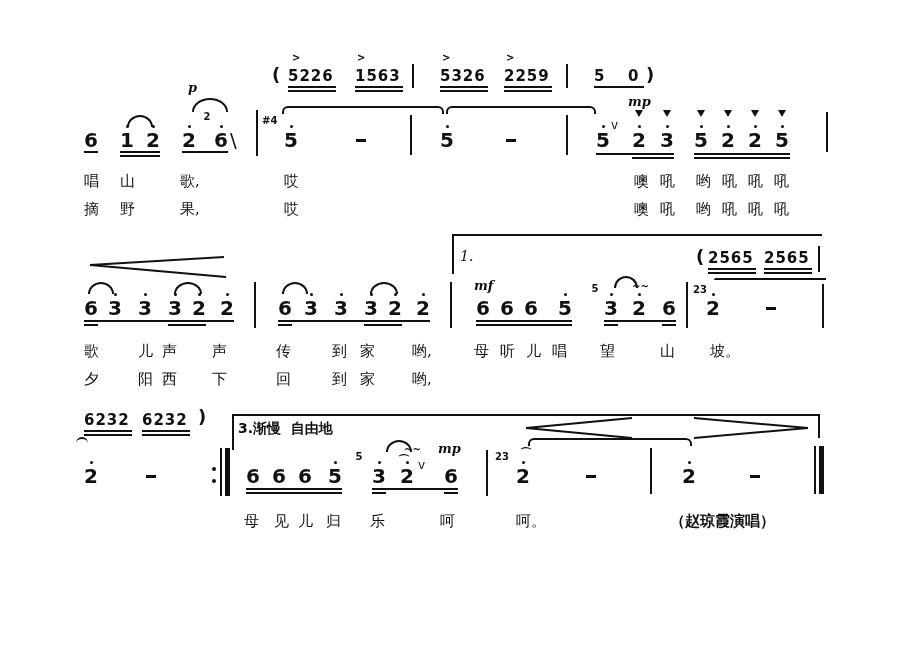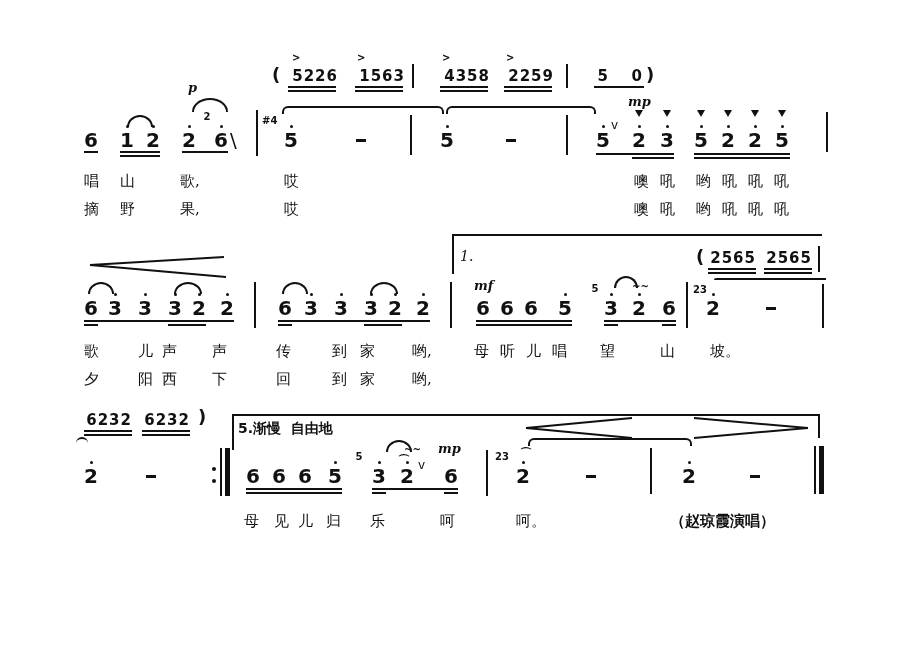--- a/index.html
+++ b/index.html
@@ -1,20 +1,20 @@
 <!DOCTYPE html>
 <html><head>
 <meta charset="utf-8">
 <style>
   html, body { margin: 0; padding: 0; background: #ffffff; }
   body { width: 902px; height: 655px; position: relative; overflow: hidden;
          font-family: "DejaVu Sans", sans-serif; color: #111; }
   .abs { position: absolute; }
   .note { position: absolute; font-family: "DejaVu Sans", sans-serif; font-weight: bold;
-          font-size: 20px; line-height: 20px; width: 14px; text-align: right; }
+          font-size: 20px; line-height: 20px; width: 14px; text-align: left; }
   .small { font-size: 15px; font-weight: bold; }
   .grace { position: absolute; font-size: 10px; font-weight: bold; line-height: 10px; text-align:center; }
   .lyric { position: absolute; font-family: "DejaVu Serif", serif; font-size: 15px; line-height: 18px; }
   .bar { position: absolute; width: 2px; background: #111; }
   .uline { position: absolute; height: 2px; background: #111; }
   .dot { position: absolute; width: 3px; height: 3px; border-radius: 50%; background: #111; }
   .dash { position: absolute; width: 10px; height: 3px; background: #111; }
   .dyn { position: absolute; font-family: "DejaVu Serif", serif; font-style: italic; font-weight: bold; font-size: 13px; }
   .slur { position: absolute; border: 2px solid #111; border-bottom: none; border-radius: 50% 50% 0 0 / 100% 100% 0 0; }
   .bracket { position: absolute; border-top: 2px solid #111; }
@@ -31,21 +31,21 @@
   <span class="accent" style="left:292px;top:52px;">&gt;</span>
   <span class="note small" style="left:288px;top:66px;width:50px;letter-spacing:1px;">5226</span>
   <div class="uline" style="left:288px;top:86px;width:48px;"></div>
   <div class="uline" style="left:288px;top:90px;width:48px;"></div>
   <span class="accent" style="left:357px;top:52px;">&gt;</span>
   <span class="note small" style="left:355px;top:66px;width:50px;letter-spacing:1px;">1563</span>
   <div class="uline" style="left:355px;top:86px;width:48px;"></div>
   <div class="uline" style="left:355px;top:90px;width:48px;"></div>
   <div class="bar" style="left:412px;top:64px;height:24px;"></div>
   <span class="accent" style="left:442px;top:52px;">&gt;</span>
-  <span class="note small" style="left:440px;top:66px;width:50px;letter-spacing:1px;">4358</span>
+  <span class="note small" style="left:440px;top:66px;width:50px;letter-spacing:1px;">5326</span>
   <div class="uline" style="left:440px;top:86px;width:48px;"></div>
   <div class="uline" style="left:440px;top:90px;width:48px;"></div>
   <span class="accent" style="left:506px;top:52px;">&gt;</span>
   <span class="note small" style="left:504px;top:66px;width:50px;letter-spacing:1px;">2259</span>
   <div class="uline" style="left:504px;top:86px;width:48px;"></div>
   <div class="uline" style="left:504px;top:90px;width:48px;"></div>
   <div class="bar" style="left:566px;top:64px;height:24px;"></div>
   <span class="note small" style="left:594px;top:66px;">5</span>
   <span class="note small" style="left:628px;top:66px;">0</span>
   <div class="uline" style="left:594px;top:86px;width:50px;"></div>
@@ -258,21 +258,21 @@
   <div class="dash" style="left:146px;top:475px;"></div>
 
   <div class="dot" style="left:212px;top:467px;width:4px;height:4px;"></div>
   <div class="dot" style="left:212px;top:479px;width:4px;height:4px;"></div>
   <div class="bar" style="left:220px;top:448px;height:48px;width:2px;"></div>
   <div class="bar" style="left:225px;top:448px;height:48px;width:5px;"></div>
 
   <div class="abs" style="left:232px;top:414px;width:588px;height:2px;background:#111;"></div>
   <div class="abs" style="left:232px;top:414px;width:2px;height:36px;background:#111;"></div>
   <div class="abs" style="left:818px;top:414px;width:2px;height:24px;background:#111;"></div>
-  <span class="txt" style="left:238px;top:420px;font-family:'DejaVu Sans',sans-serif;font-weight:bold;font-size:14px;white-space:pre;">5.渐慢  自由地</span>
+  <span class="txt" style="left:238px;top:420px;font-family:'DejaVu Sans',sans-serif;font-weight:bold;font-size:14px;white-space:pre;">3.渐慢  自由地</span>
 
   <span class="note" style="left:246px;top:466px;">6</span>
   <span class="note" style="left:272px;top:466px;">6</span>
   <span class="note" style="left:298px;top:466px;">6</span>
   <span class="note" style="left:328px;top:466px;">5</span>
   <div class="dot" style="left:334px;top:461px;"></div>
   <div class="uline" style="left:246px;top:488px;width:96px;"></div>
   <div class="uline" style="left:246px;top:492px;width:96px;"></div>
   <span class="grace" style="left:354px;top:452px;width:10px;">5</span>
   <div class="slur" style="left:386px;top:440px;width:22px;height:10px;"></div>

